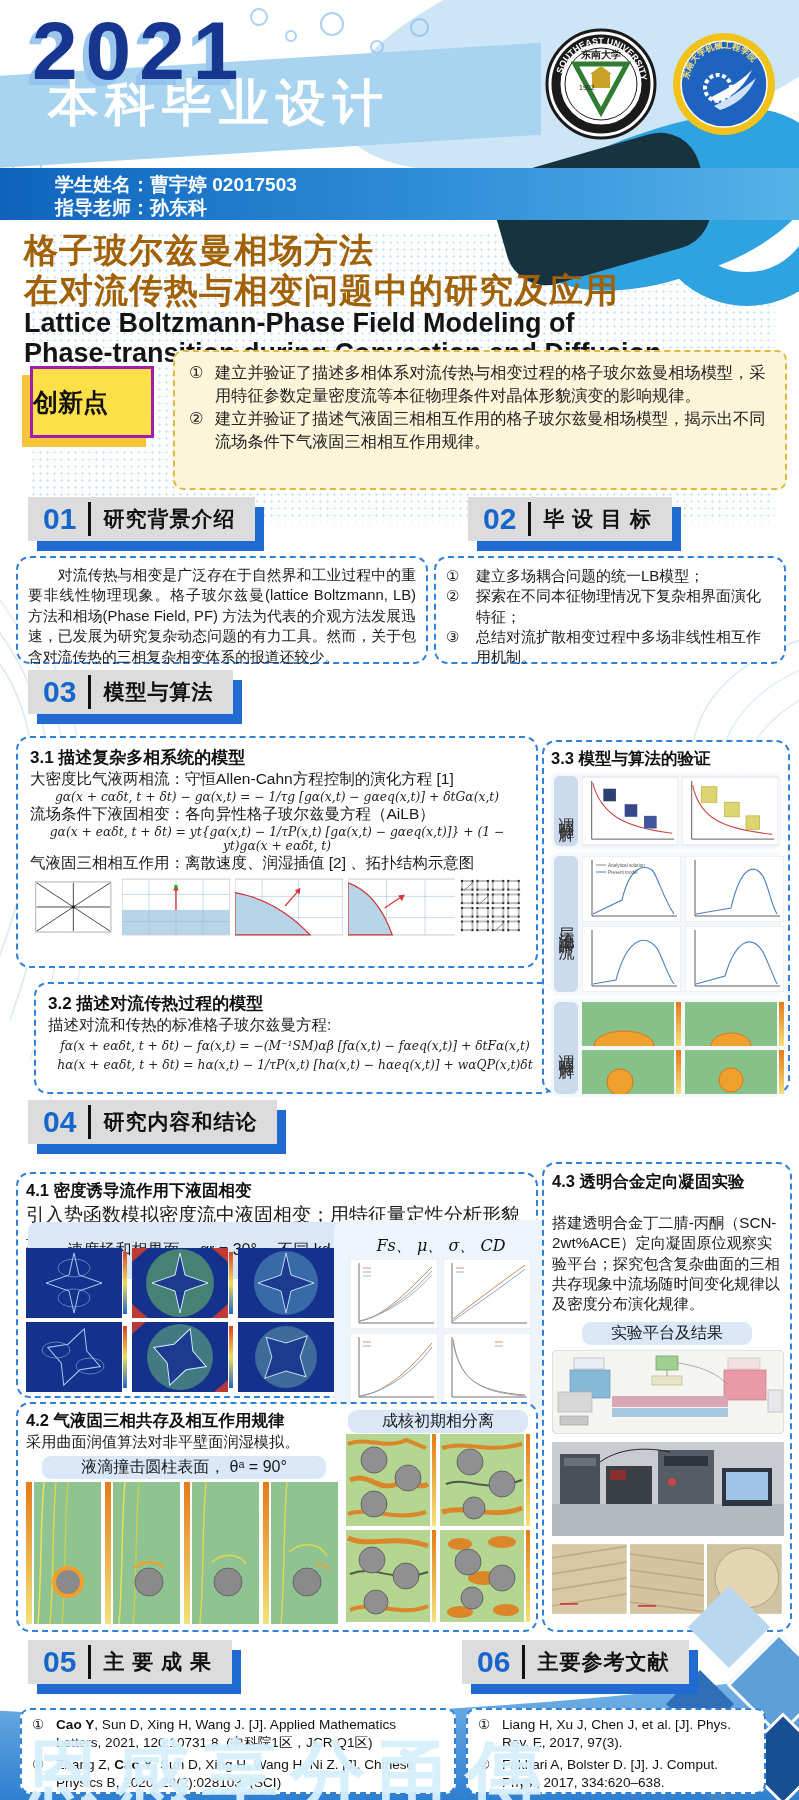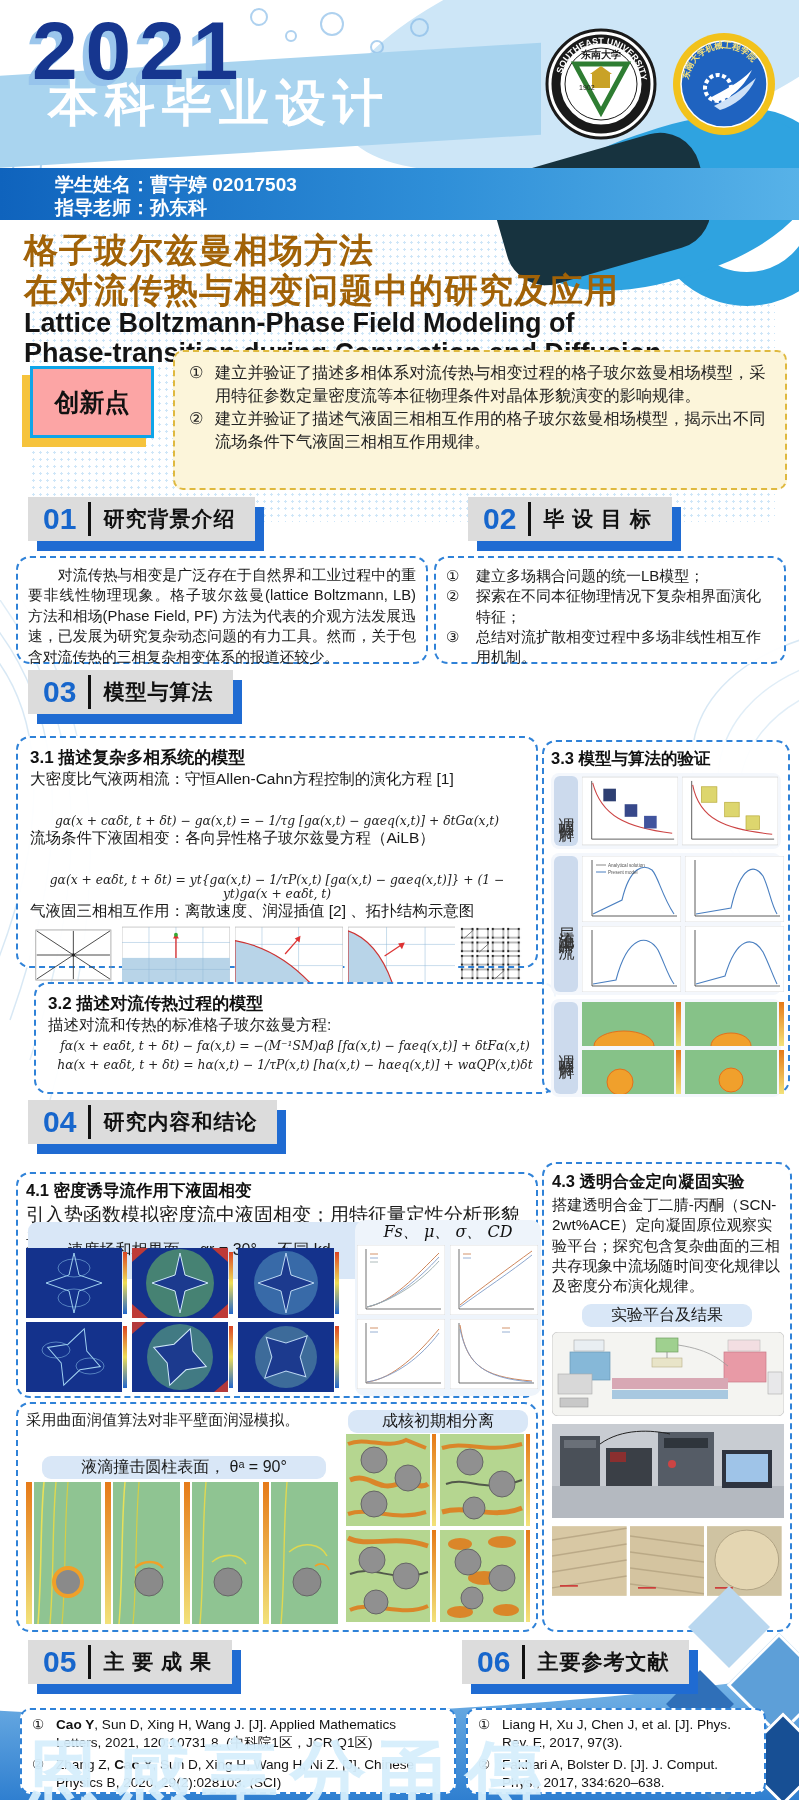--- a/index.html
+++ b/index.html
@@ -26,40 +26,40 @@
         padding:5px 0 0 55px;box-sizing:border-box;}
   .stuband div{font-size:19px;font-weight:bold;color:#fff;line-height:23px;}
   .logo{position:absolute;z-index:4;}
   
   .dotmap{position:absolute;left:30px;top:232px;width:745px;height:290px;opacity:.45;z-index:0;
         background:radial-gradient(circle,rgba(110,180,235,.75) 1.2px,transparent 1.4px);
         background-size:7px 7px;}
   .title-zh{position:absolute;left:24px;font-size:34px;font-weight:800;color:#a16207;z-index:2;letter-spacing:1px;}
   .title-en{position:absolute;left:24px;font-size:27px;font-weight:800;color:#141414;z-index:2;}
   
-  .inbox{position:absolute;left:30px;top:366px;width:118px;height:66px;background:#fca5a5;
-        border:3px solid #0ea5e9;box-shadow:-8px 9px 0 #f6c33c;display:flex;align-items:center;
-        justify-content:center;font-size:25px;font-weight:800;z-index:3;}
+  .inbox{position:absolute;left:30px;top:366px;width:118px;height:66px;background:#fde047;
+        border:3px solid #a21caf;box-shadow:-8px 9px 0 #f6c33c;display:flex;align-items:center;
+        font-size:25px;font-weight:800;z-index:3;}
   .ybox{position:absolute;left:173px;top:350px;width:614px;height:140px;background:#fcf5da;
         border:2px dashed #dfb93f;border-radius:10px;box-sizing:border-box;padding:9px 14px;z-index:2;}
   .yitem{display:flex;font-size:16.2px;line-height:1.42;color:#222;}
   .yitem .mk{width:26px;flex:none;}
   .sechead{position:absolute;display:flex;align-items:center;gap:12px;background:#dcdcdc;
         padding:5px 20px 5px 15px;box-shadow:9px 10px 0 #1f6bd2;z-index:3;}
   .sechead .num{font-size:30px;font-weight:800;color:#1766cc;}
   .sechead .bar{width:3px;height:34px;background:#111;}
   .sechead .t{font-size:21px;font-weight:800;color:#111;letter-spacing:1px;white-space:nowrap;}
   .dbox{position:absolute;border:2px dashed #2f82d8;border-radius:14px;background:rgba(255,255,255,.93);
         box-sizing:border-box;z-index:2;}
   .body-txt{font-size:14.8px;line-height:1.38;text-align:justify;color:#1a1a1a;}
   .gitem{display:flex;font-size:15px;line-height:1.35;color:#1a1a1a;}
   .gitem .mk{width:30px;flex:none;text-align:left;}
   .subttl{font-size:17px;font-weight:800;color:#111;}
   .mline{font-size:15.5px;color:#1a1a1a;}
-  .eq{font-family:"DejaVu Serif",serif;font-style:italic;font-size:12.3px;text-align:center;color:#222;margin-top:24px;}
+  .eq{font-family:"DejaVu Serif",serif;font-style:italic;font-size:12.3px;text-align:center;color:#222;}
   .figrow{display:flex;gap:5px;align-items:flex-end;}
   .pill{background:#d9e7f7;border-radius:9px;text-align:center;font-size:16px;color:#1a1a1a;}
   .panel{background:#eef4fb;border-radius:10px;}
   .vpanel{display:flex;gap:4px;background:#f4f7fc;border-radius:8px;padding:3px;}
   .vlab{writing-mode:vertical-rl;text-orientation:upright;letter-spacing:3px;font-size:16px;
         background:#ccdaed;border-radius:6px;color:#333;display:flex;align-items:center;
         justify-content:center;flex:none;width:24px;}
   .grid2{display:grid;grid-template-columns:1fr 1fr;gap:4px;}
   .ref-item{font-size:13.6px;line-height:1.32;color:#111;margin-bottom:4px;display:flex;}
   .ref-item .mk{width:24px;flex:none;}
@@ -420,21 +420,21 @@
       <polygon points="48,5 58,25 76,35 58,45 48,65 38,45 20,35 38,25" fill="#1c3a8e" stroke="#cfe8f8" stroke-width="1" transform="rotate(20 48 35)"></polygon>
       <rect x="97" y="4" width="4" height="62" fill="url(#gRB)"></rect>
     </svg>
     <svg width="102" height="70" viewBox="0 0 102 70">
       <rect width="96" height="70" fill="#14328c"></rect>
       <circle cx="48" cy="35" r="31" fill="rgba(130,200,180,0.38)"></circle>
       <polygon points="48,5 58,25 76,35 58,45 48,65 38,45 20,35 38,25" fill="#1c3a8e" stroke="#bcd8f2" stroke-width="1" transform="rotate(45 48 35)"></polygon>
       <rect x="97" y="4" width="4" height="62" fill="url(#gRB)"></rect>
     </svg>
   </div>
-  <div class="panel" style="position:absolute;left:337px;top:46px;width:182px;height:172px;padding:2px">
+  <div class="panel" style="position:absolute;left:316px;top:46px;width:182px;height:172px;padding:16px">
     <div style="text-align:center;font-size:16px;font-style:italic;font-family:'DejaVu Serif',serif">Fs、 μ、 σ、 CD</div>
     <div class="grid2" style="margin-top:2px">
       <svg width="88" height="70" viewBox="0 0 88 70">
         <rect width="88" height="70" fill="#fff" stroke="#ccc" stroke-width="0.6"></rect>
         <line x1="9" y1="4" x2="9" y2="64" stroke="#333" stroke-width="0.7"></line>
           <line x1="9" y1="64" x2="84" y2="64" stroke="#333" stroke-width="0.7"></line>
         <path d="M10,62 C34,58 60,30 82,8" fill="none" stroke="#c87848" stroke-width="0.9"></path>
         <path d="M10,62 C36,56 62,34 82,12" fill="none" stroke="#7f9cc8" stroke-width="0.9"></path>
         <path d="M10,62 C38,55 64,36 82,16" fill="none" stroke="#9aa" stroke-width="0.9"></path>
         <line x1="13" y1="9" x2="21" y2="9" stroke="#c87848" stroke-width="0.8"></line>
@@ -466,20 +466,21 @@
         <path d="M10,6 C16,44 30,58 82,62" fill="none" stroke="#c87848" stroke-width="0.9"></path>
         <path d="M10,10 C18,46 34,59 82,63" fill="none" stroke="#7f9cc8" stroke-width="0.9"></path>
         <line x1="52" y1="9" x2="60" y2="9" stroke="#c87848" stroke-width="0.8"></line>
           <line x1="52" y1="13" x2="60" y2="13" stroke="#7f9cc8" stroke-width="0.8"></line>
       </svg>
     </div>
   </div>
 </div>
 
 <div class="dbox" style="left:16px;top:1402px;width:522px;height:230px;padding:6px 8px">
+  <div class="subttl" style="font-size:16.5px;width:310px">4.2 气液固三相共存及相互作用规律</div>
   <div class="mline" style="font-size:15.2px;width:312px">采用曲面润值算法对非平壁面润湿模拟。</div>
   <div class="pill" style="position:absolute;left:24px;top:52px;width:276px;padding:1px 4px">液滴撞击圆柱表面， θᵃ = 90°</div>
   <div style="position:absolute;left:8px;top:78px;display:flex;gap:4px">
     <svg width="75" height="142" viewBox="0 0 75 142">
       <rect x="8" width="67" height="142" fill="#8fc492"></rect>
         <rect width="6" height="142" fill="url(#gOY)"></rect>
       <path d="M18,0 C14,40 16,90 12,142" fill="none" stroke="#e8e05a" stroke-width="1.6"></path>
       <path d="M30,0 C26,44 28,96 24,142" fill="none" stroke="#dfd84f" stroke-width="1.4"></path>
       <path d="M42,0 C38,48 40,100 36,142" fill="none" stroke="#d5ce48" stroke-width="1.2"></path>
       <circle cx="42" cy="100" r="14" fill="#8a8a8a" stroke="#f0a028" stroke-width="4"></circle>
@@ -550,21 +551,21 @@
       <ellipse cx="66" cy="80" rx="13" ry="6" fill="#e07818" opacity=".85"></ellipse>
       <circle cx="28" cy="32" r="13" fill="#909090" stroke="#666"></circle>
         <circle cx="62" cy="48" r="13" fill="#909090" stroke="#666"></circle>
         <circle cx="32" cy="68" r="11" fill="#909090" stroke="#666"></circle>
     </svg>
   </div>
 </div>
 
 <div class="dbox" style="left:542px;top:1162px;width:250px;height:470px;padding:7px 8px">
   <div class="subttl" style="font-size:16.5px">4.3 透明合金定向凝固实验</div>
-  <div style="font-size:15.2px;line-height:1.34;margin-top:2px;color:#1a1a1a">搭建透明合金丁二腈-丙酮（SCN-2wt%ACE）定向凝固原位观察实验平台；探究包含复杂曲面的三相共存现象中流场随时间变化规律以及密度分布演化规律。</div>
+  <div style="font-size:15.2px;line-height:1.34;margin-top:20px;color:#1a1a1a">搭建透明合金丁二腈-丙酮（SCN-2wt%ACE）定向凝固原位观察实验平台；探究包含复杂曲面的三相共存现象中流场随时间变化规律以及密度分布演化规律。</div>
   <div class="pill" style="width:170px;margin:7px auto 5px auto;padding:1px 0">实验平台及结果</div>
   <svg width="232" height="84" viewBox="0 0 232 84">
     <rect width="232" height="84" rx="6" fill="#f4f4f1" stroke="#ccc"></rect>
     <rect x="22" y="8" width="30" height="11" fill="#e9eef2" stroke="#aaa" stroke-width="0.6"></rect>
     <rect x="18" y="20" width="40" height="28" fill="#86b8d8" stroke="#6a98b8" stroke-width="0.7"></rect>
     <rect x="176" y="8" width="32" height="11" fill="#f3dee2" stroke="#bbb" stroke-width="0.6"></rect>
     <rect x="172" y="20" width="42" height="30" fill="#e89aa6" stroke="#c87888" stroke-width="0.7"></rect>
     <rect x="104" y="6" width="22" height="14" fill="#9fd08f" stroke="#6f9f60" stroke-width="0.7"></rect>
     <rect x="100" y="26" width="30" height="9" fill="#e8e4c8" stroke="#b8b088" stroke-width="0.6"></rect>
     <rect x="60" y="46" width="116" height="11" fill="#d8a8b4"></rect>

